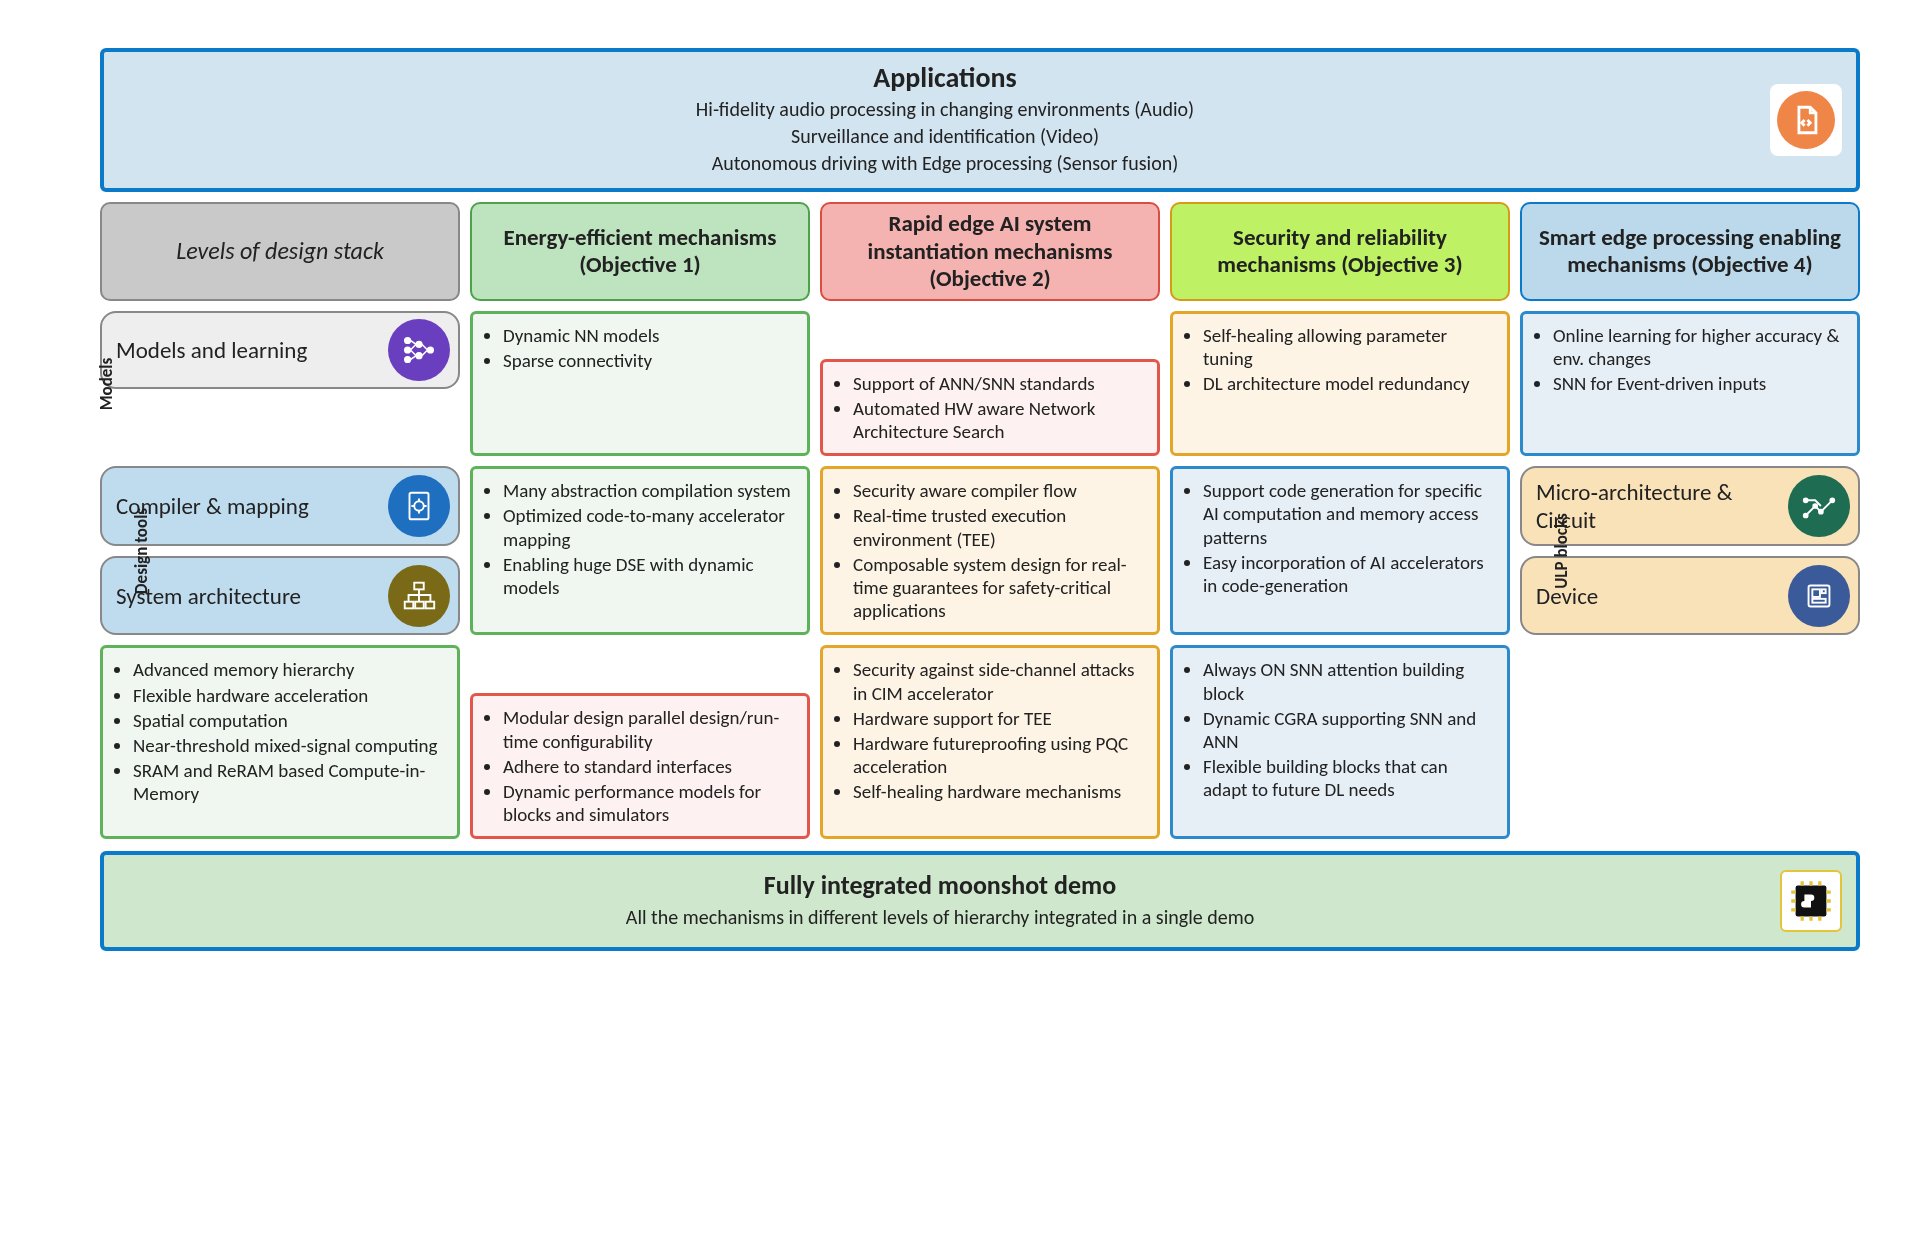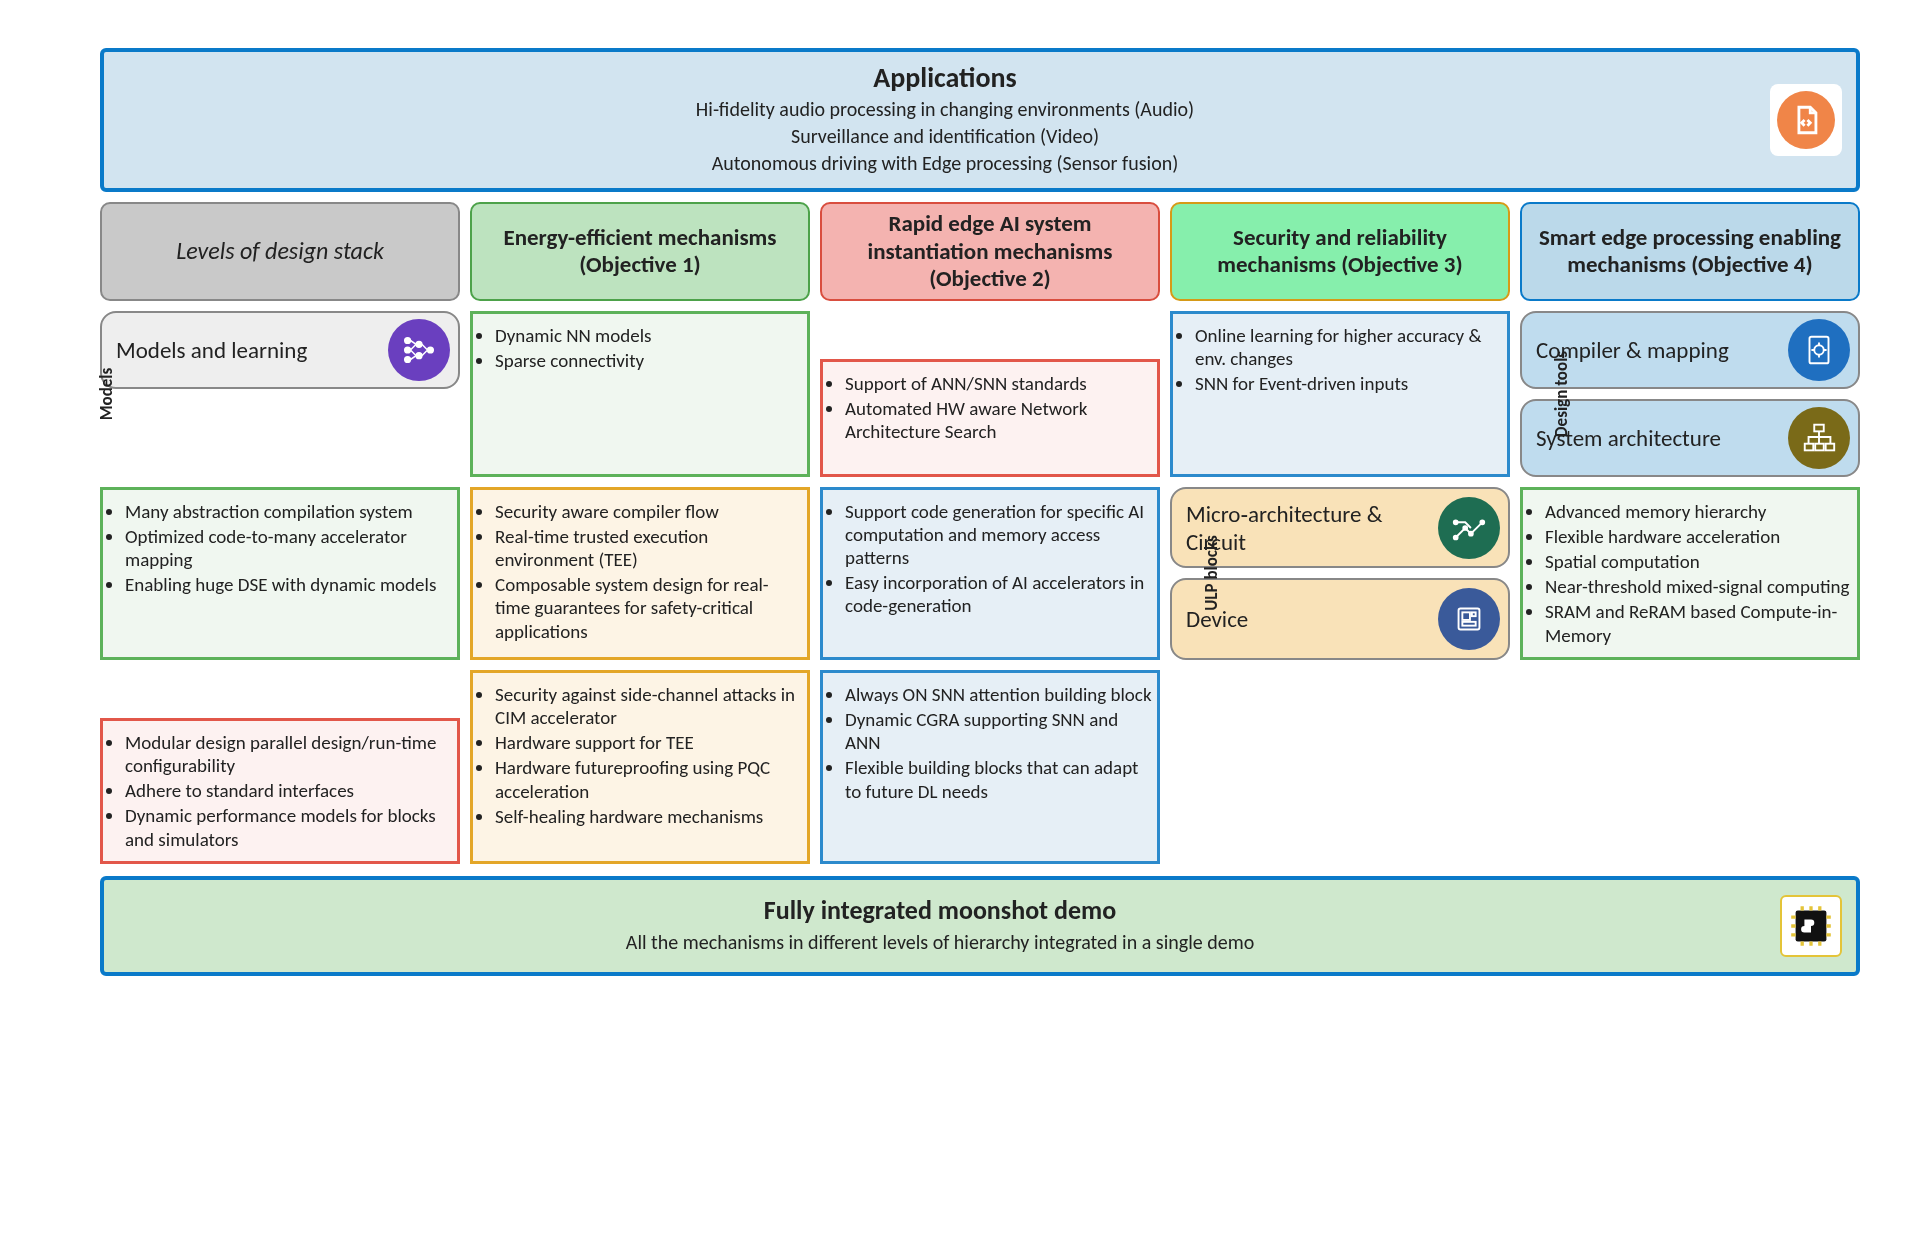--- a/index.html
+++ b/index.html
@@ -54,21 +54,21 @@
     padding: 6px 10px;
     text-align: center;
     font-weight: 700;
     font-size: 23px;
     line-height: 1.2;
     display: flex; align-items: center; justify-content: center;
   }
   .hlevels { background: #c9c9c9; font-style: italic; font-weight: 400; font-size: 24px; }
   .hgreen  { background: #bde3bf; border-color: #4da24a; }
   .hred    { background: #f4b3b0; border-color: #d94e3f; }
-  .horange { background: #86efac; border-color: #d69a17; }
+  .horange { background: #bef264; border-color: #d69a17; }
   .hblue   { background: #bbd9ea; border-color: #0a7ac9; }
 
   .left {
     display: flex; flex-direction: column; gap: 10px;
     position: relative;
   }
 
   .stage {
     position: absolute; left: -54px; top: 50%; transform: translateY(-50%);
     width: 190px; text-align: center; font-weight: 700; font-size: 17px;
@@ -86,22 +86,22 @@
   .lbox.tools  { background: #bfdcee; }
   .lbox.ulp    { background: #f9e2b8; }
   .licon {
     width: 62px; height: 62px; border-radius: 50%; flex-shrink: 0;
     display: flex; align-items: center; justify-content: center;
   }
   .licon svg { width: 38px; height: 38px; }
 
   .cell {
     border-width: 3px; border-style: solid;
-    border-radius: 0;
-    padding: 8px 4px;
+    border-radius: 6px;
+    padding: 8px 12px;
     font-size: 19px;
     line-height: 1.22;
   }
   .cell ul { margin: 0; padding-left: 18px; }
   .cell li { margin: 2px 0; }
 
   .c-green  { background: #f0f7f0; border-color: #5db25a; }
   .c-red    { background: #fdf2f1; border-color: #e2574a; margin-top: 48px; }
   .c-orange { background: #fdf4e5; border-color: #e3a628; }
   .c-blue   { background: #e6eff6; border-color: #2c8acc; }
@@ -177,20 +177,26 @@
             <li>Dynamic NN models</li>
             <li>Sparse connectivity</li>
           </ul>
         </div>
       <div class="cell c-red row1">
           <ul>
             <li>Support of ANN/SNN standards</li>
             <li>Automated HW aware Network Architecture Search</li>
           </ul>
         </div>
+      <div class="cell c-orange row1">
+          <ul>
+            <li>Self-healing allowing parameter tuning</li>
+            <li>DL architecture model redundancy</li>
+          </ul>
+        </div>
       <div class="cell c-blue row1">
           <ul>
             <li>Online learning for higher accuracy &amp; env. changes</li>
             <li>SNN for Event-driven inputs</li>
           </ul>
         </div>
 
       <div class="left row2" style="position:relative;">
         <div class="stage rot">Design tools</div>
         <div class="lbox tools" style="flex:1;">

